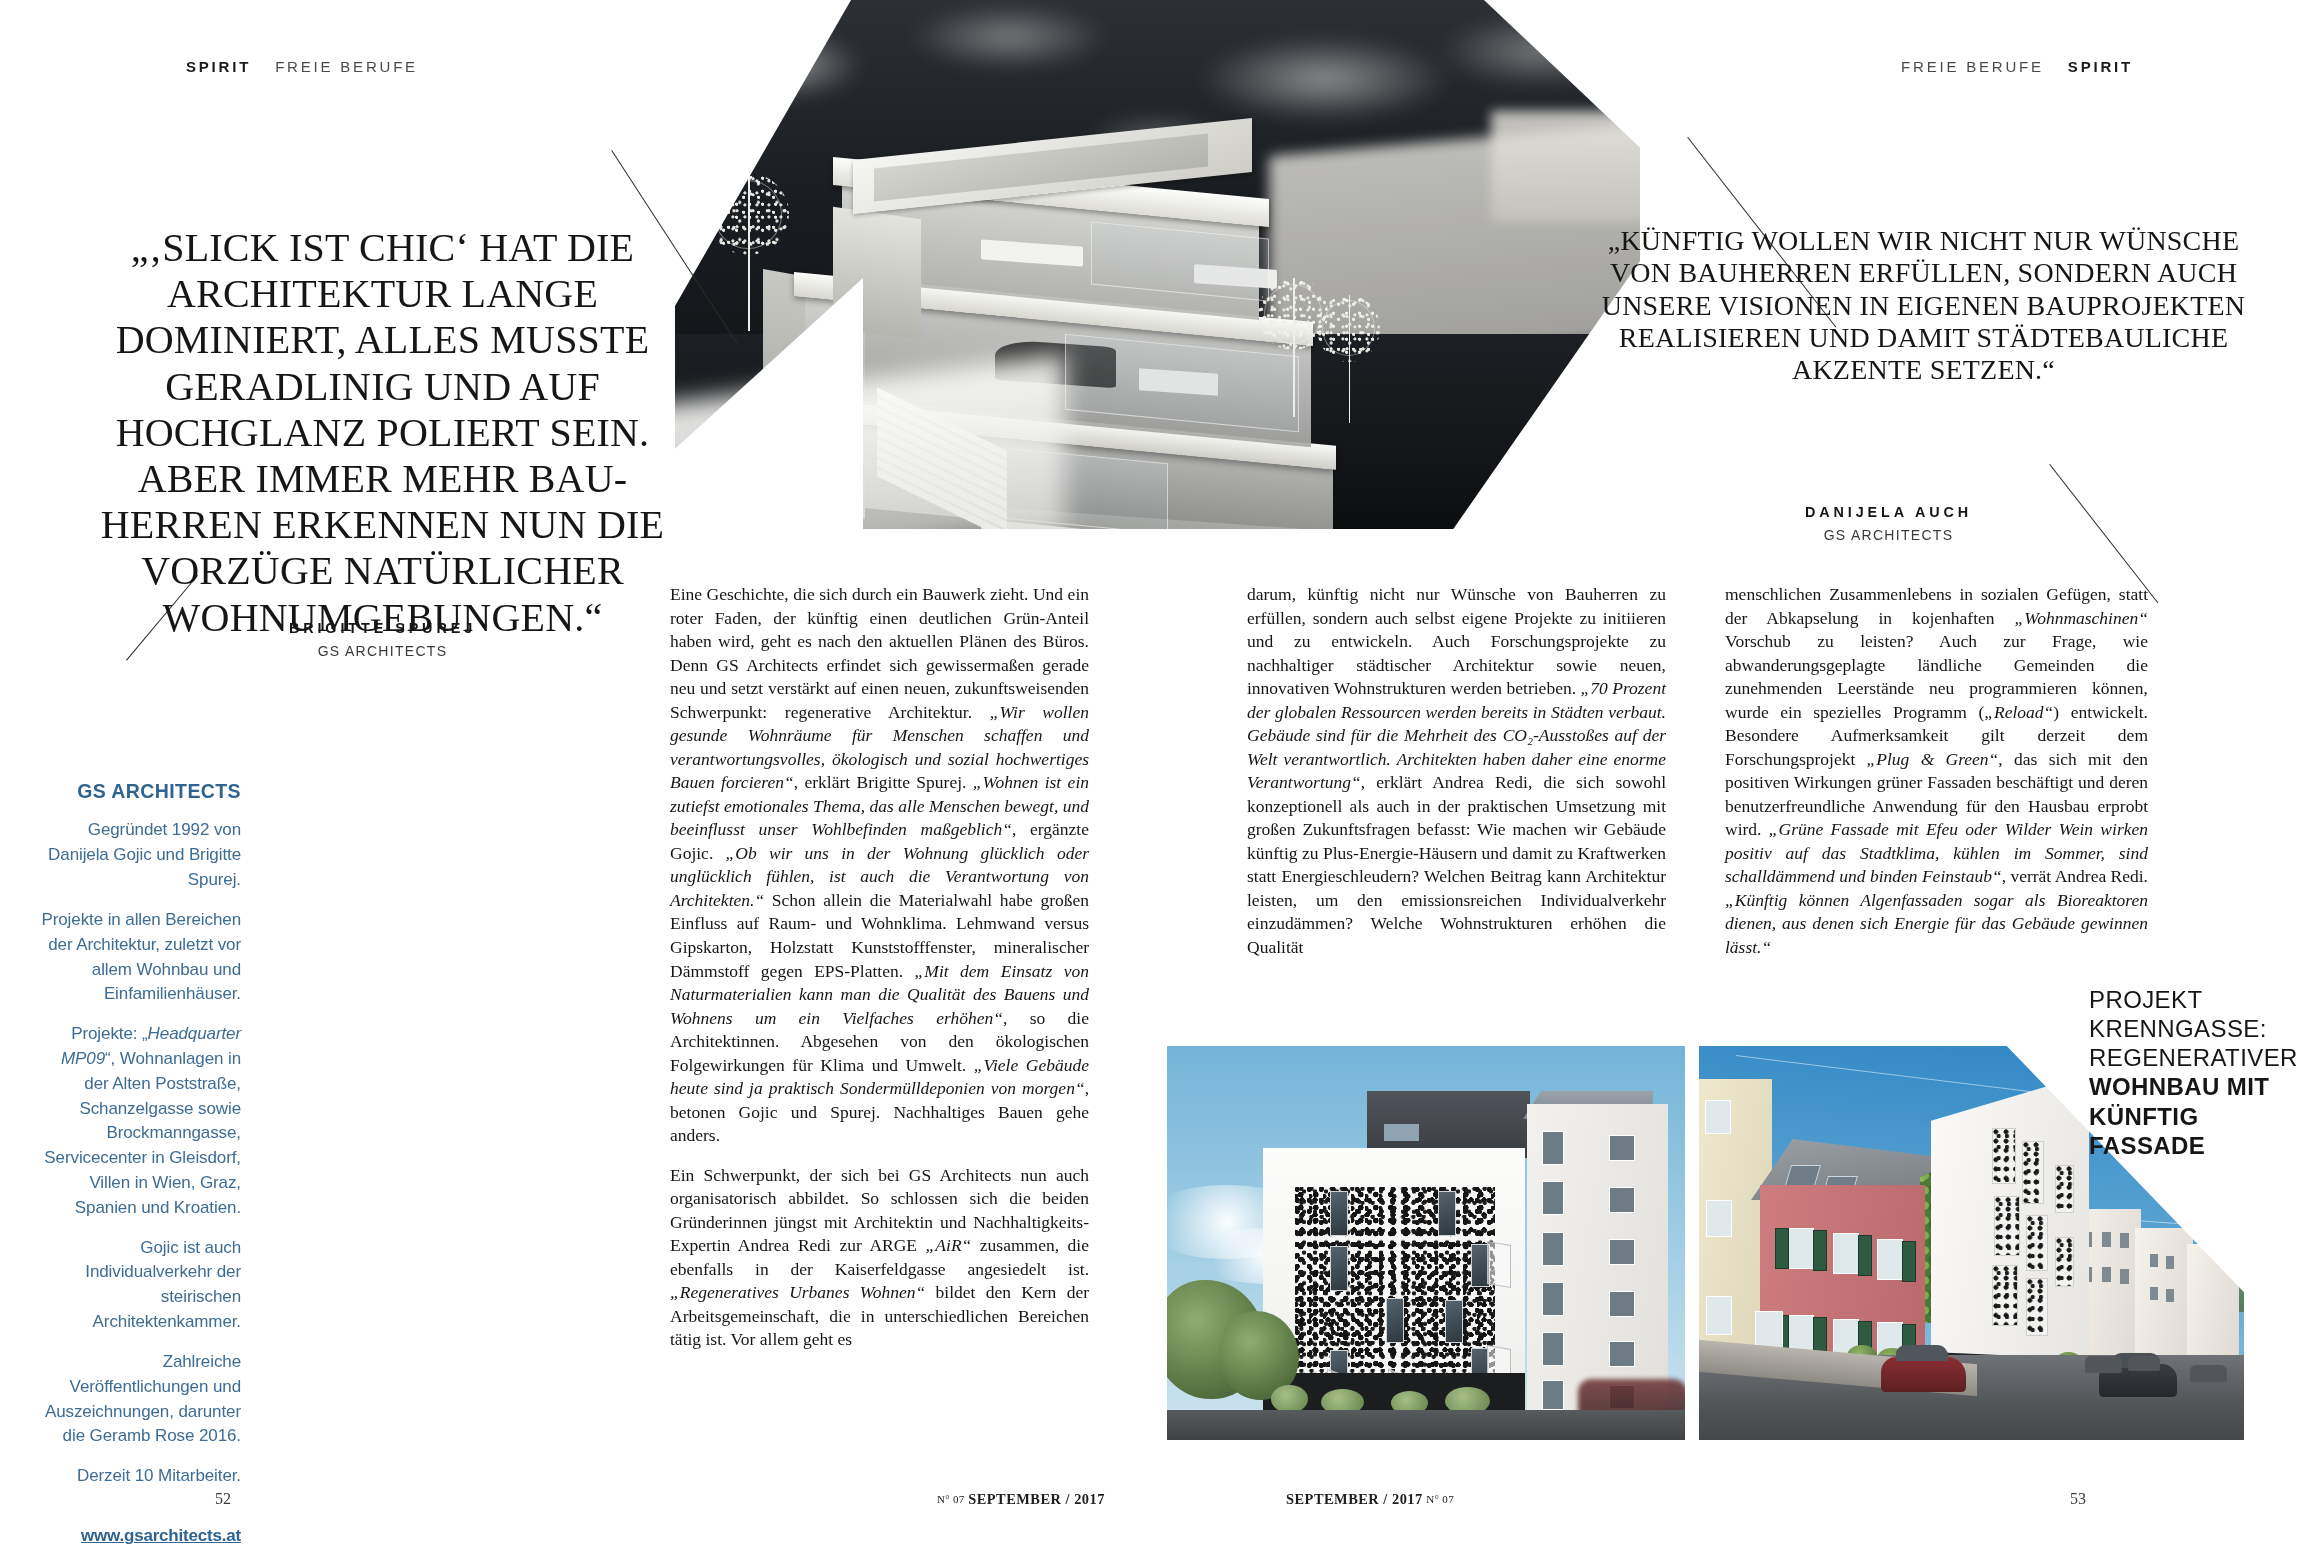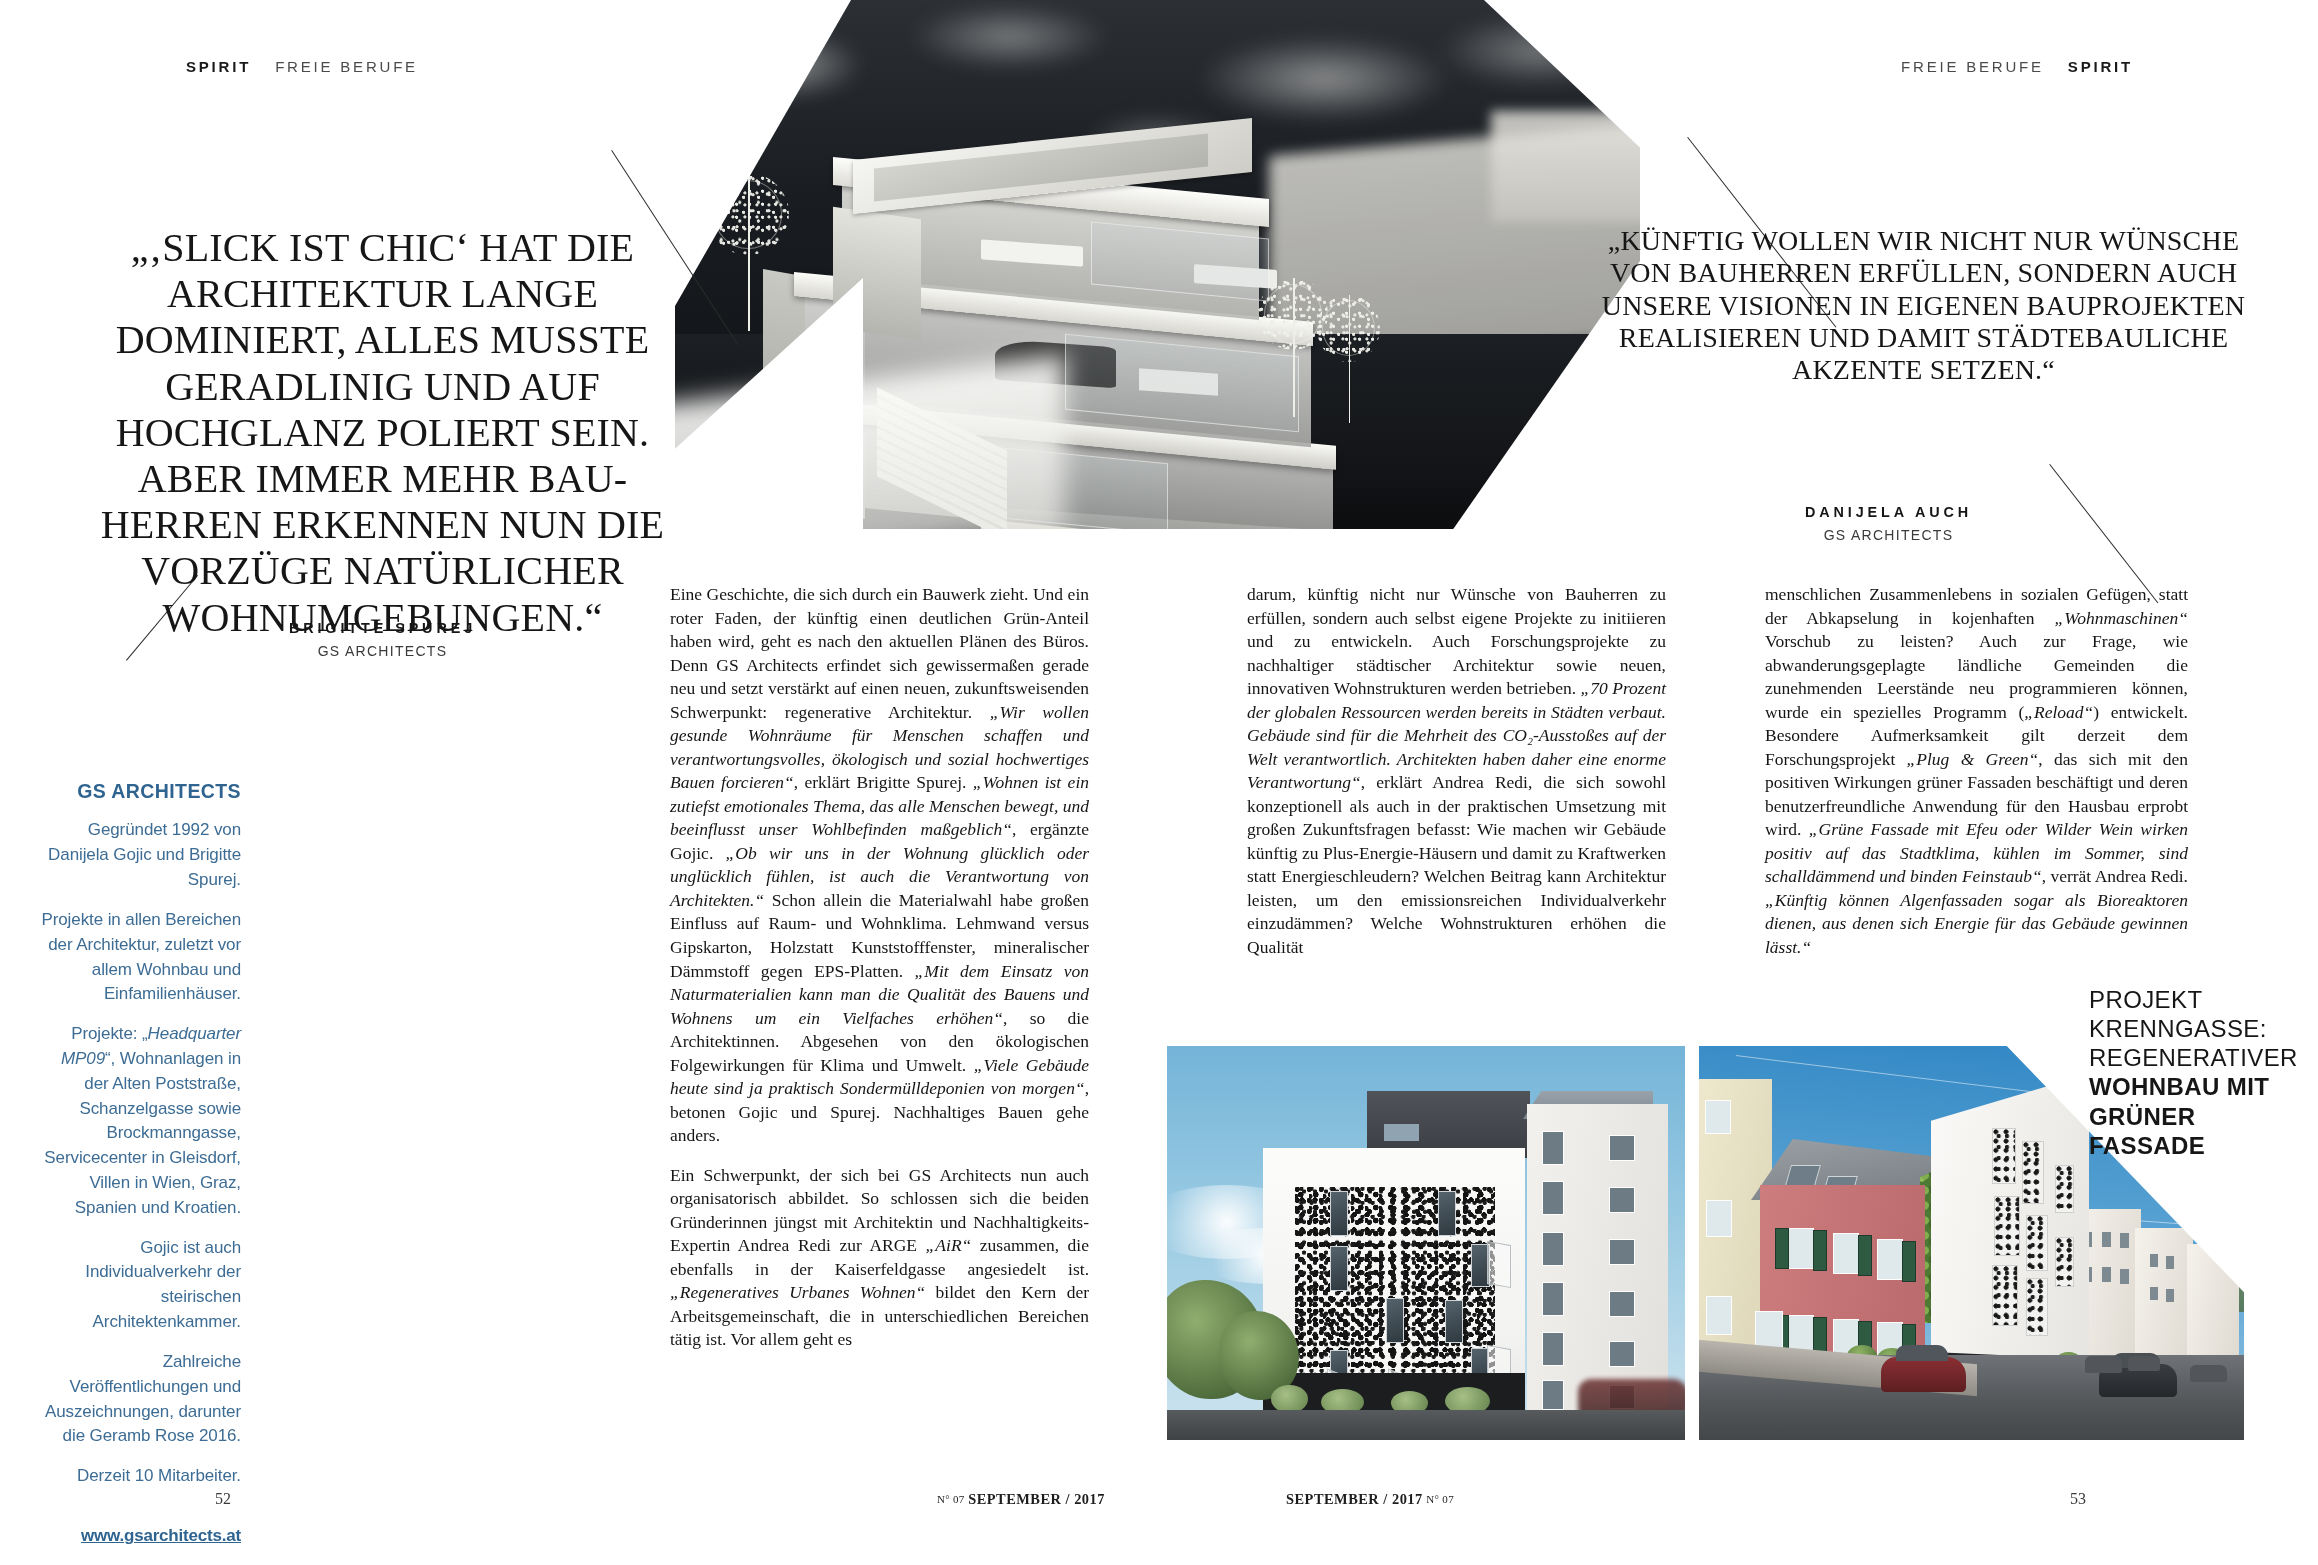--- a/index.html
+++ b/index.html
@@ -139,21 +139,21 @@
   #sidebar .sb-url{font-weight:bold;text-decoration:underline;display:inline-block;
     margin-top:20.4px;font-size:17px;color:#2f6490;letter-spacing:-0.2px;}
 
   
   .col{position:absolute;font-size:17.5px;line-height:1.345;text-align:justify;
     color:#151515;}
   .col p{margin:0 0 16px 0;}
   .col i{font-style:italic;}
   #col-1{left:670px;top:583px;width:419px;}
   #col-2{left:1247px;top:583px;width:419px;}
-  #col-3{left:1725px;top:583px;width:423px;margin-left:40px;}
+  #col-3{left:1725px;top:583px;width:423px;}
 
   
   #photo-facade{position:absolute;left:1167px;top:1046px;width:518px;height:394px;
     overflow:hidden;background:#cfe3ef;}
   #photo-facade .sky{position:absolute;inset:0;
     background:linear-gradient(180deg,#74b4d8 0%,#9bcbe3 45%,#cfe4ef 100%);}
   #photo-facade .cloud{position:absolute;border-radius:50%;
     background:radial-gradient(circle,rgba(255,255,255,.96),rgba(255,255,255,0) 70%);}
   #photo-facade .blockdark{position:absolute;left:200px;top:45px;width:163px;height:67px;
     background:linear-gradient(180deg,#50545a,#3a3e43);}
@@ -500,21 +500,21 @@
     <div class="cardark"></div>
     <div class="carfar" style="left:386px;bottom:67px;width:37px;height:16.7px;"></div>
     <div class="carfar" style="left:429px;bottom:69px;width:32px;height:15px;"></div>
     <div class="carfar" style="right:16.7px;bottom:58px;width:37px;height:16.7px;"></div>
 
     <div class="cut"></div>
   </div>
 
   <div id="project-caption">
     <span class="light">PROJEKT KRENNGASSE: REGENERATIVER</span>
-    <span class="heavy">WOHNBAU MIT GRÜNER FASSADE</span>
+    <span class="heavy">WOHNBAU MIT KÜNFTIG FASSADE</span>
   </div>
 
   <div class="folio" id="folio-left">52</div>
   <div class="folio" id="folio-right">53</div>
   <div class="issue" id="issue-left">
     <span class="sm">N° 07</span>
     <span class="bd">SEPTEMBER / 2017</span>
   </div>
   <div class="issue" id="issue-right">
     <span class="bd">SEPTEMBER / 2017</span>

